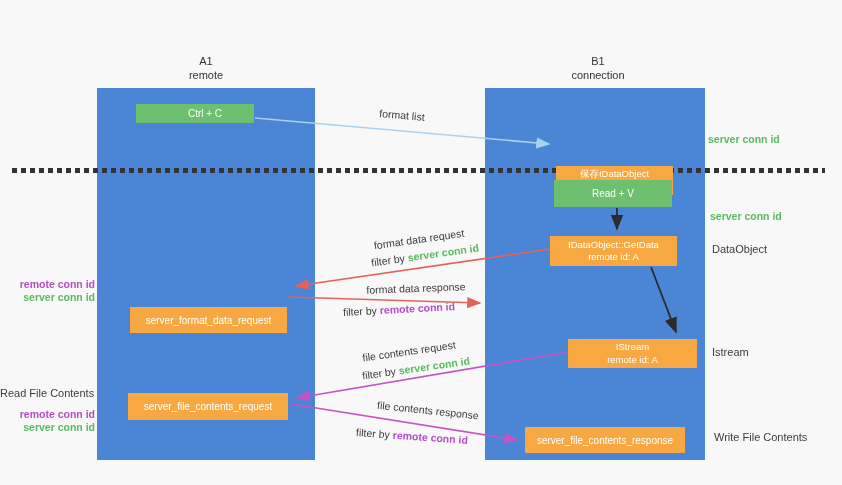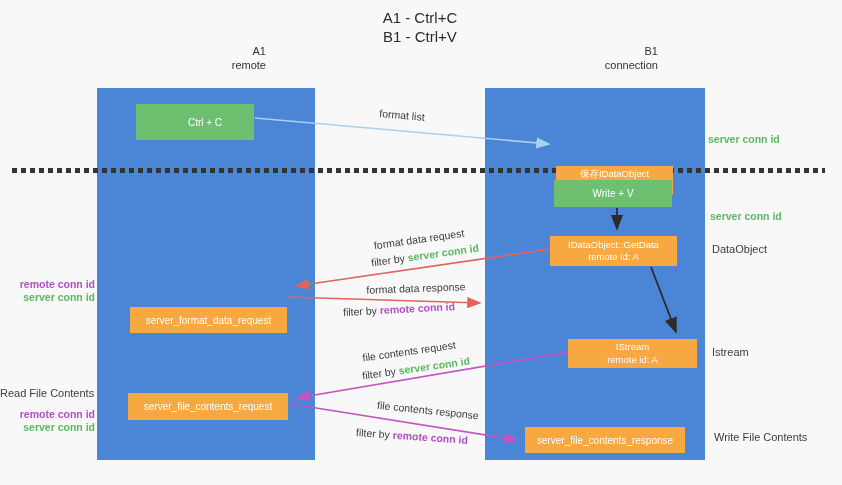--- a/index.html
+++ b/index.html
@@ -8,21 +8,21 @@
   .canvas {
     position:relative; width:842px; height:485px;
     background:#f8f8f8; overflow:hidden; margin:0 auto;
   }
   .abs { position:absolute; }
   .title {
     left:300px; top:8px; width:240px; text-align:center;
     font-size:15px; line-height:19px; color:#2b2b2b; z-index:4;
   }
   .col-header {
-    top:44px; width:120px; text-align:right;
+    top:54px; width:120px; text-align:center;
     font-size:11px; line-height:14px; color:#333; z-index:4;
   }
   .lifeline { top:88px; height:372px; background:#4a85d6; z-index:1; }
   .divider {
     left:12px; top:168px; width:813px; height:5px; z-index:2;
     background:repeating-linear-gradient(90deg,#333 0 5px,transparent 5px 9px);
   }
   svg.arrows { left:0; top:0; z-index:2; }
   .box {
     z-index:3; display:flex; flex-direction:column;
@@ -51,24 +51,20 @@
   .r4  { transform:rotate(4deg); }
   .rn2 { transform:rotate(-2deg); }
   .rn3 { transform:rotate(-3deg); }
   .rn8 { transform:rotate(-8deg); }
 </style>
 </head>
 <body>
 
 <div class="canvas">
 
-  <div class="abs title">
-    <div>A1 - Ctrl+C</div>
-    <div>B1 - Ctrl+V</div>
-  </div>
 
   <div class="abs col-header" style="left:146px;">
     <div>A1</div>
     <div>remote</div>
   </div>
   <div class="abs col-header" style="left:538px;">
     <div>B1</div>
     <div>connection</div>
   </div>
 
@@ -94,31 +90,31 @@
     </defs>
     <line x1="255" y1="118" x2="549" y2="144" stroke="#a9d2ee" stroke-width="1.6" marker-end="url(#ah-blue)"></line>
     <line x1="617" y1="208" x2="617" y2="229" stroke="#2b2b2b" stroke-width="1.8" marker-end="url(#ah-black)"></line>
     <line x1="550" y1="249" x2="296" y2="286" stroke="#e2635c" stroke-width="1.6" marker-end="url(#ah-red)"></line>
     <line x1="288" y1="297" x2="480" y2="303" stroke="#e2635c" stroke-width="1.6" marker-end="url(#ah-red)"></line>
     <line x1="651" y1="267" x2="676" y2="332" stroke="#2b2b2b" stroke-width="1.8" marker-end="url(#ah-black)"></line>
     <line x1="568" y1="352" x2="297" y2="398" stroke="#c355c3" stroke-width="1.6" marker-end="url(#ah-mag)"></line>
     <line x1="291" y1="404" x2="517" y2="440" stroke="#c355c3" stroke-width="1.6" marker-end="url(#ah-mag)"></line>
   </svg>
 
-  <div class="abs box green-box" style="left:136px; top:104px; width:118px; height:36px;padding-left:20px;">
+  <div class="abs box green-box" style="left:136px; top:104px; width:118px; height:19px;padding-left:20px;">
     <div class="single">Ctrl + C</div>
   </div>
 
   <div class="abs box orange-box" style="left:556px; top:129px; width:117px; height:29px;margin-top:37px;">
     <div class="l1">保存IDataObject</div>
     <div class="l2">remote id: A</div>
   </div>
 
   <div class="abs box green-box" style="left:554px; top:180px; width:118px; height:27px;">
-    <div class="single">Write + V</div>
+    <div class="single">Read + V</div>
   </div>
 
   <div class="abs box orange-box" style="left:550px; top:236px; width:127px; height:30px;">
     <div class="l1">IDataObject::GetData</div>
     <div class="l2">remote id: A</div>
   </div>
 
   <div class="abs box orange-box" style="left:130px; top:277px; width:157px; height:26px;margin-top:30px;">
     <div class="single">server_format_data_request</div>
   </div>

